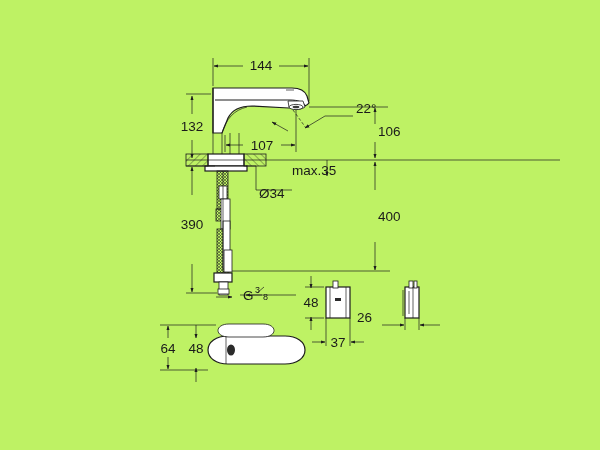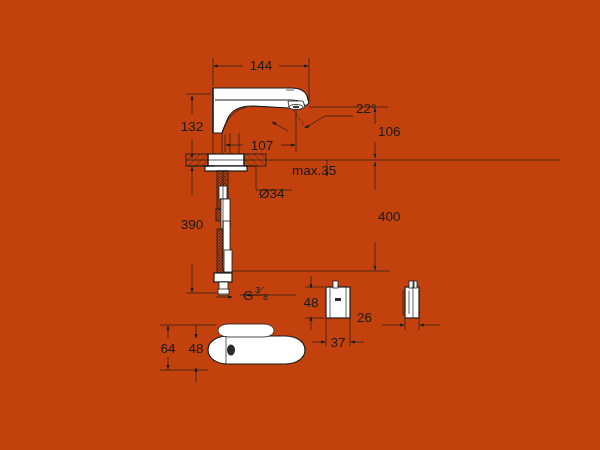--- a/index.html
+++ b/index.html
@@ -7,21 +7,21 @@
     padding: 0;
     background: #ffffff;
   }
   body {
     font-family: "Liberation Sans", sans-serif;
   }
   #drawing-root {
     position: relative;
     width: 600px;
     height: 450px;
-    background: #c2410c;
+    background: #bef264;
     overflow: hidden;
   }
   #tech-svg {
     position: absolute;
     left: 0;
     top: 0;
     width: 600px;
     height: 450px;
     display: block;
   }

